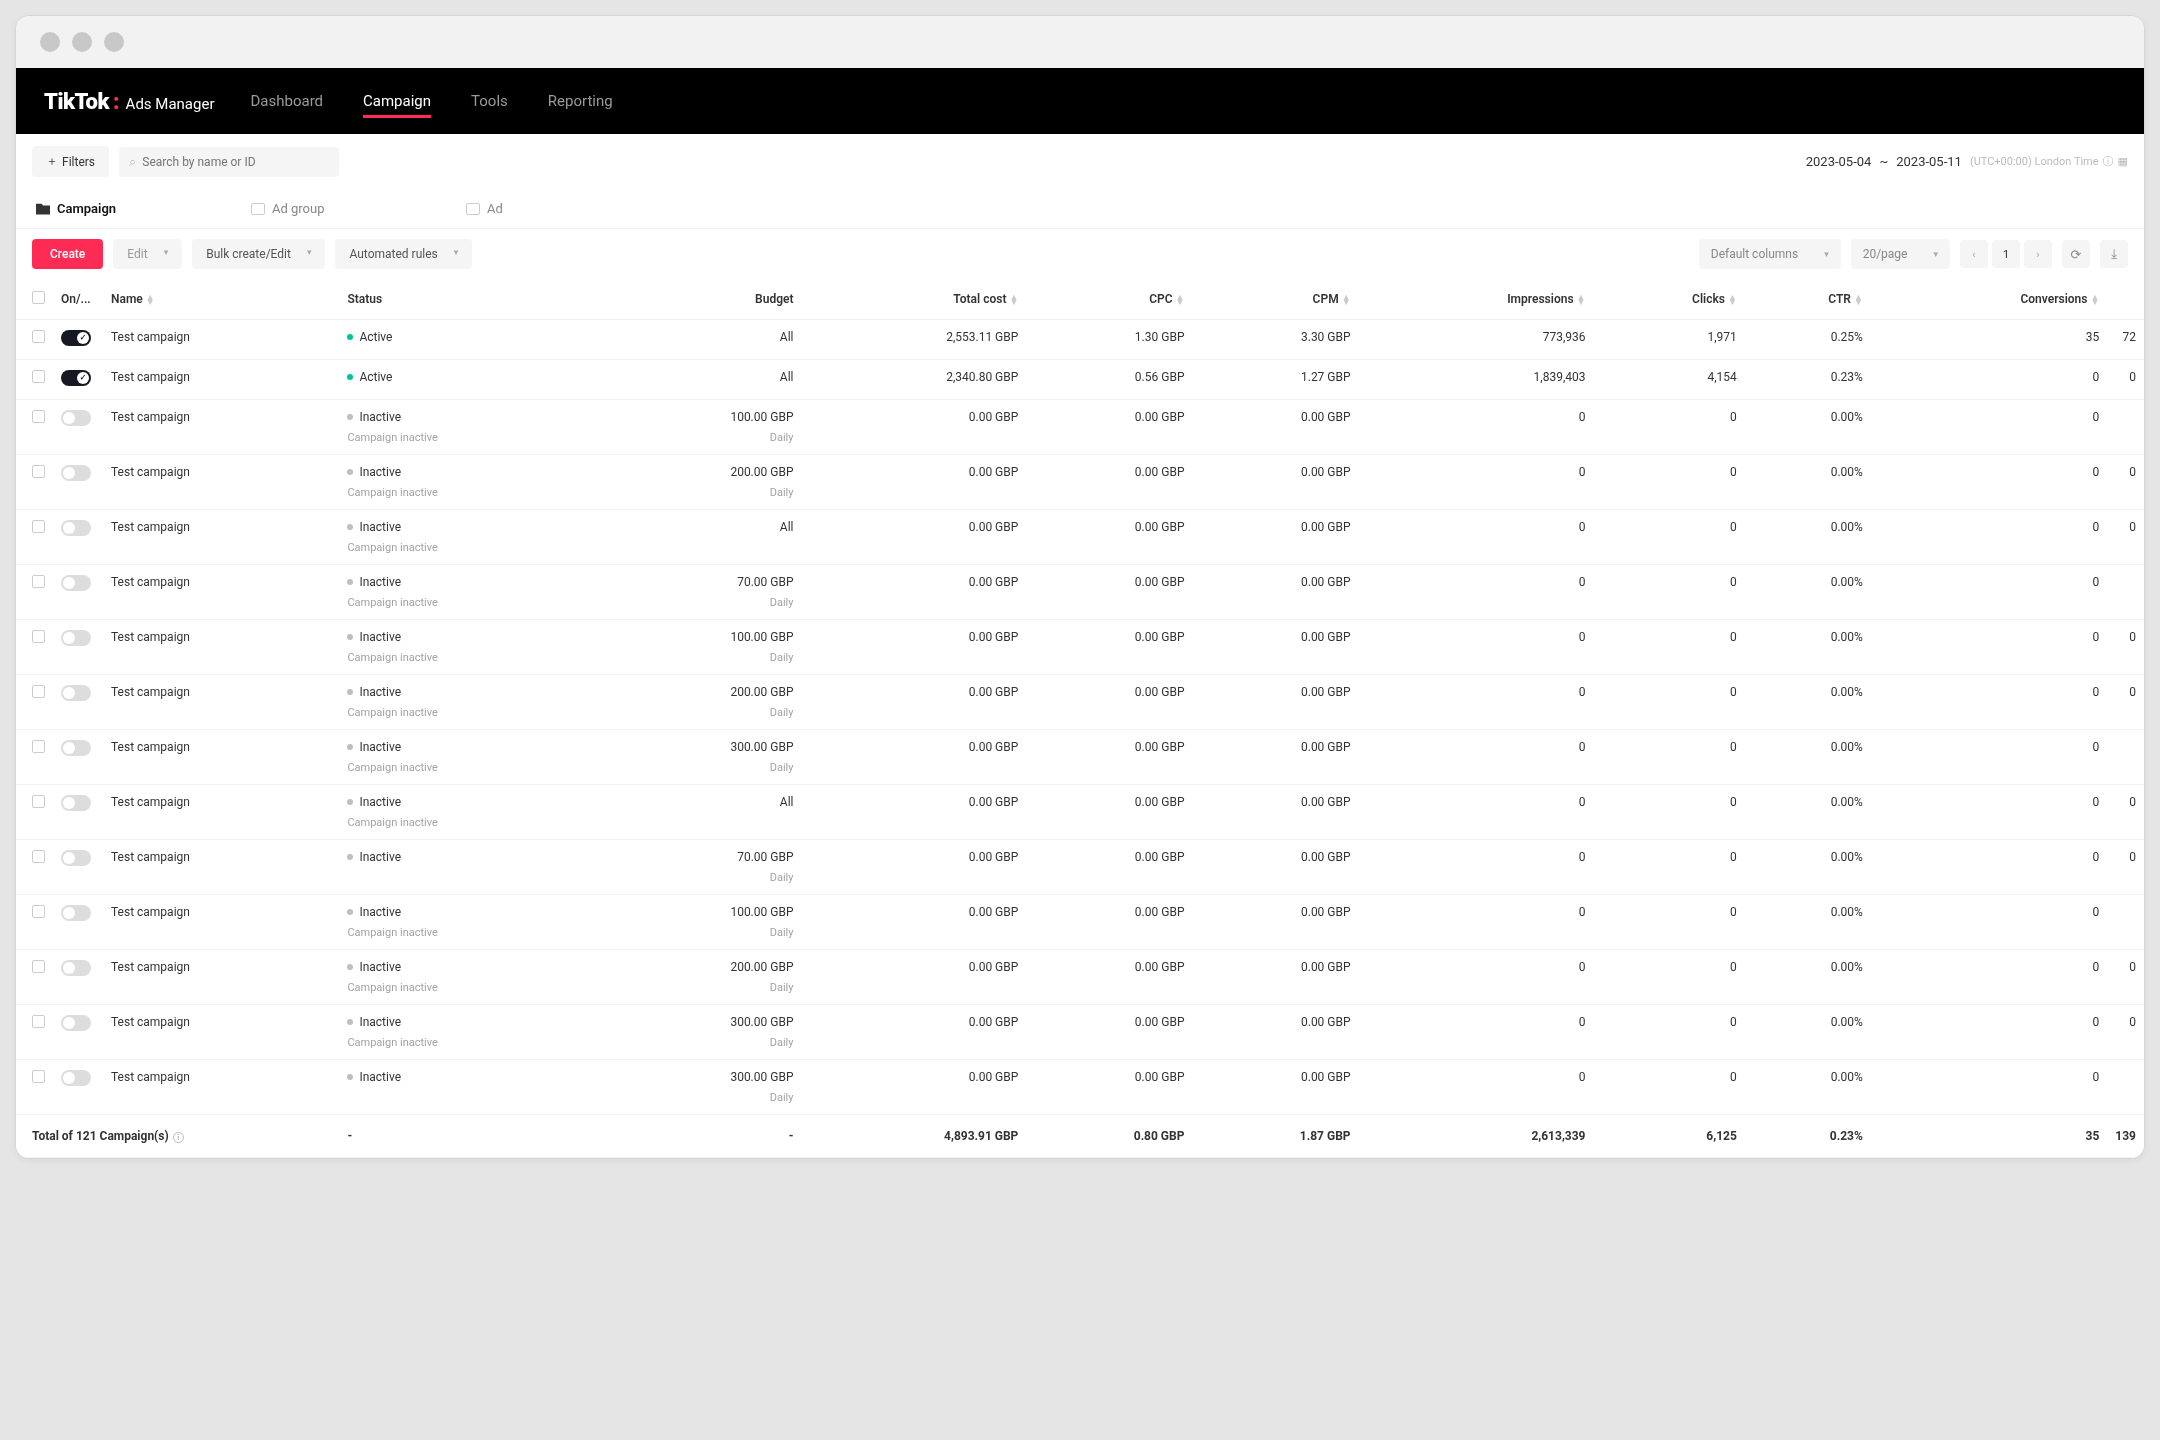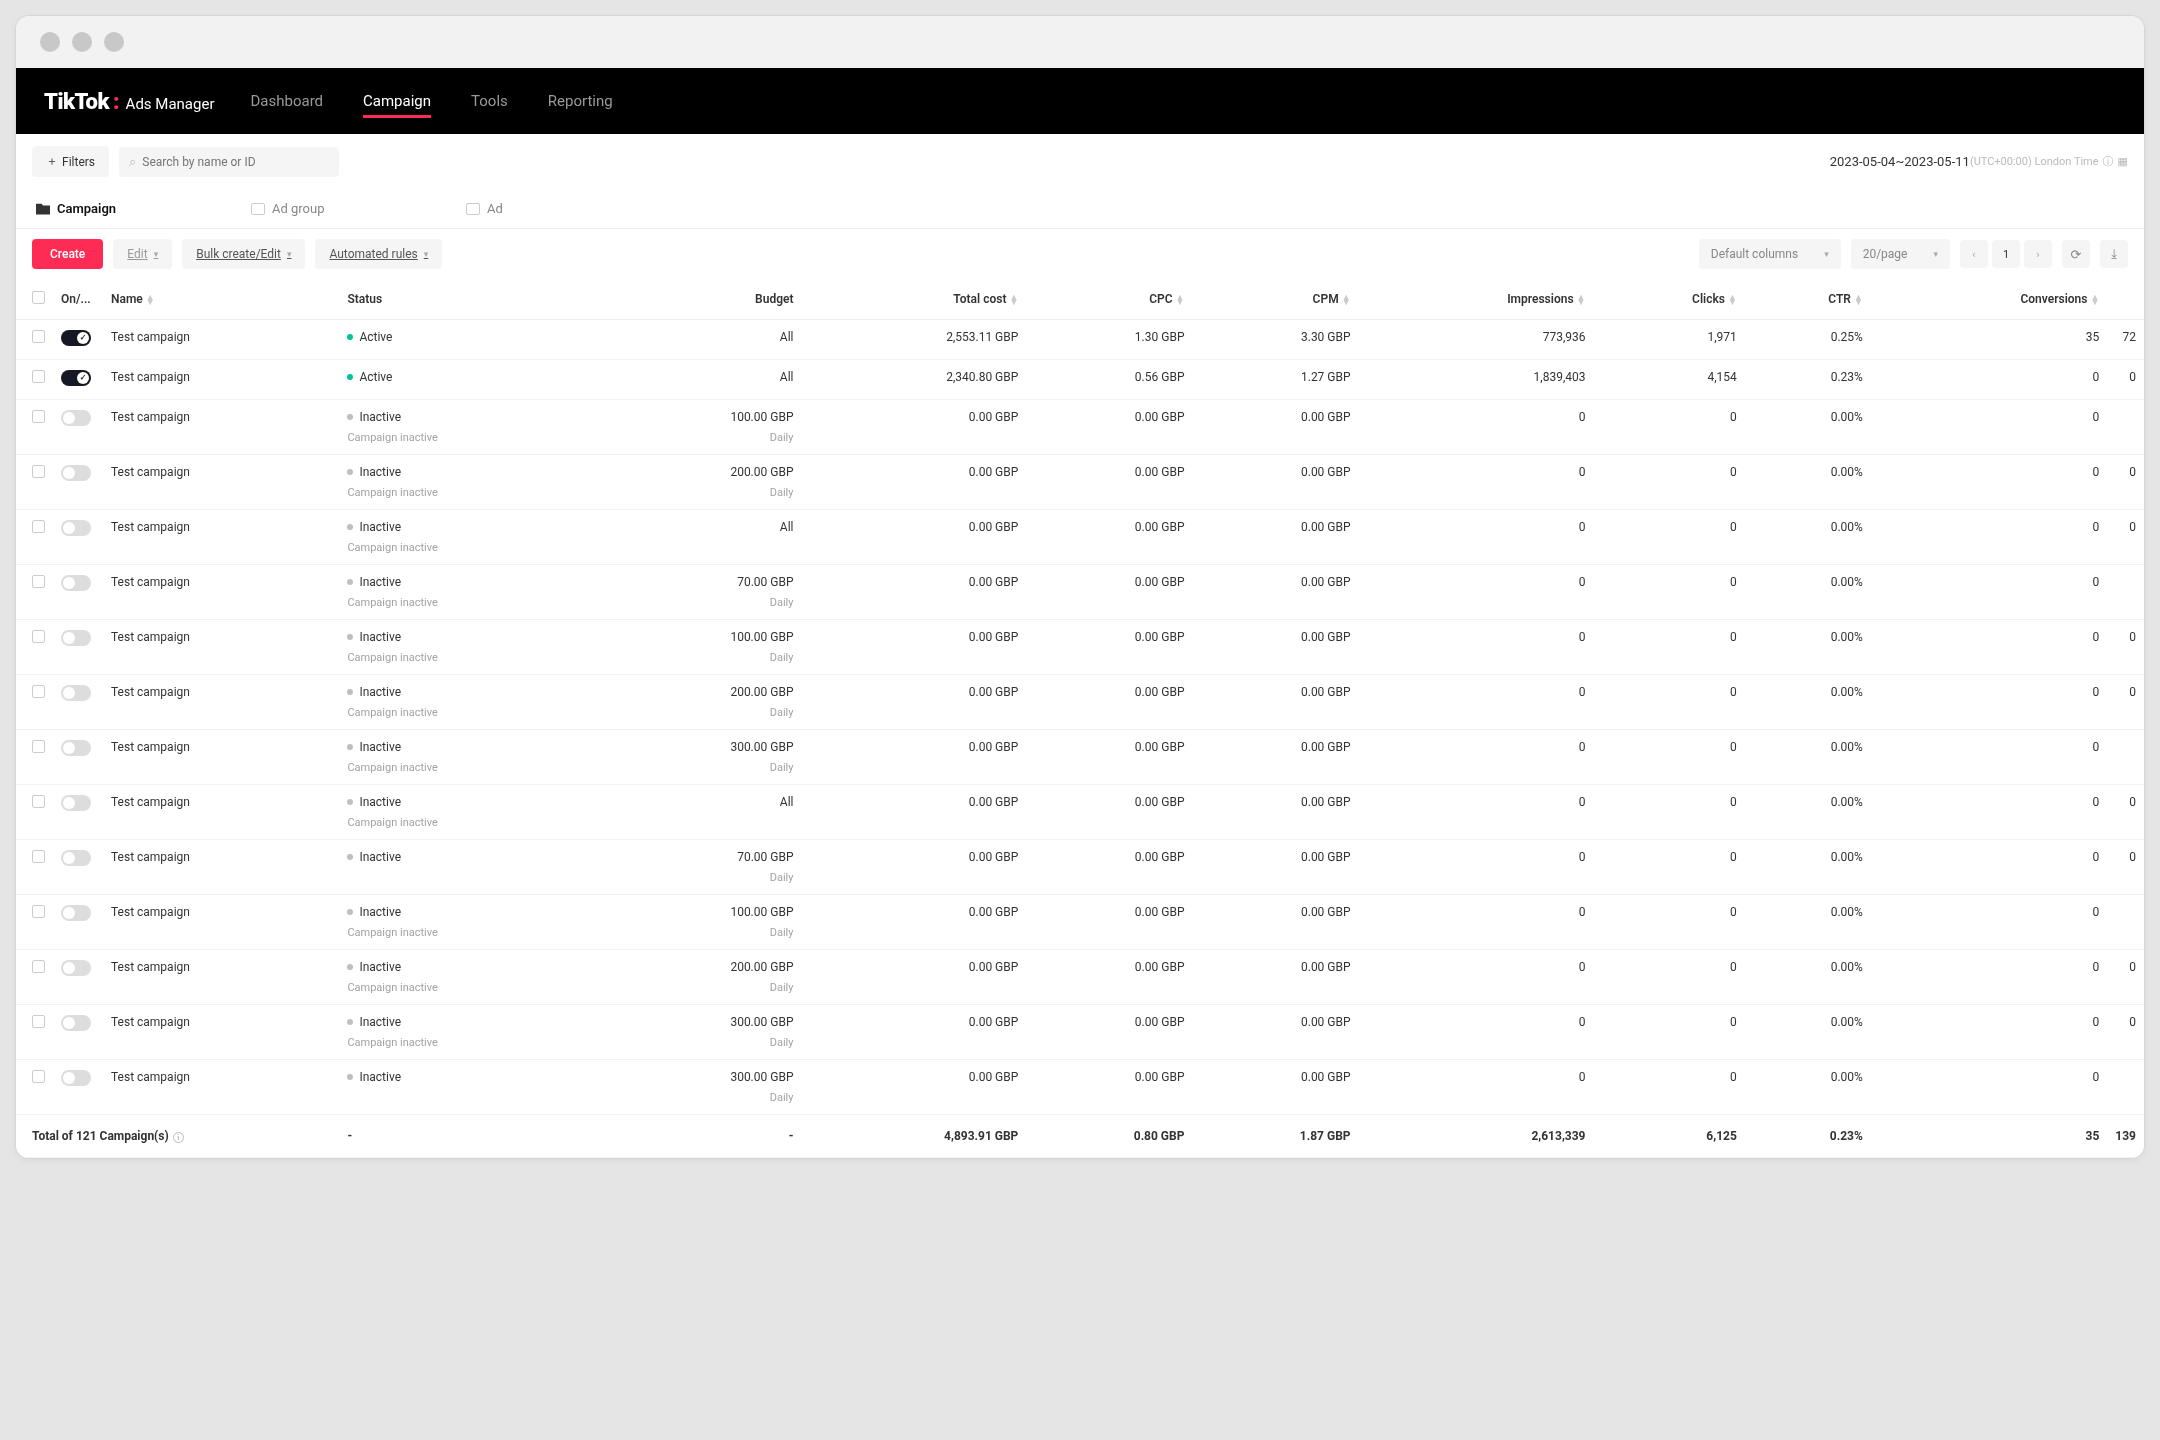--- a/index.html
+++ b/index.html
@@ -16,31 +16,31 @@
 .nav-item { color: #999; font-size: 15px; cursor: pointer; padding: 22px 0; position: relative; }
 .nav-item.active { color: #fff; }
 .nav-item.active::after { content: ""; position: absolute; bottom: 14px; left: 0; right: 0; height: 3px; background: #fe2c55; }
 .content { background: #fff; }
 .toolbar1 { display: flex; align-items: center; padding: 12px 16px; gap: 10px; }
 .btn-filter { background: #f5f5f5; border: none; padding: 7px 14px; font-size: 12px; border-radius: 4px; color: #333; cursor: pointer; display: flex; align-items: center; gap: 4px; }
 .search-box { background: #f5f5f5; border-radius: 4px; display: flex; align-items: center; padding: 0 10px; width: 220px; height: 30px; }
 .search-box input { border: none; background: transparent; outline: none; font-size: 12px; width: 100%; color: #404040; }
 .search-box .icon { color: #bbb; font-size: 13px; margin-right: 6px; }
 .spacer { flex: 1; }
-.date-range { display: flex; align-items: center; font-size: 13px; color: #333; }
+.date-range { display: flex; align-items: center; gap: 8px; font-size: 13px; color: #333; }
 .tz { color: #bbb; font-size: 11px; margin-left: 0; display: flex; align-items: center; gap: 4px; }
 .tabs { display: flex; border-bottom: 1px solid #eee; }
 .tab { padding: 12px 20px; font-size: 13px; color: #888; cursor: pointer; display: flex; align-items: center; gap: 7px; width: 215px; }
 .tab.active { color: #111; font-weight: 600; background: #fff; position: relative; }
 .tab .icn { width: 14px; height: 12px; display: inline-block; }
 .folder-icn { background: #333; clip-path: polygon(0 10%, 40% 10%, 50% 25%, 100% 25%, 100% 100%, 0 100%); }
 .ghost-icn { border: 1.5px solid #ccc; border-radius: 2px; width: 12px; height: 12px; }
 .toolbar2 { display: flex; align-items: center; padding: 10px 16px; gap: 10px; }
 .btn-create { background: #fe2c55; color: #fff; border: none; padding: 8px 18px; font-size: 12px; border-radius: 4px; font-weight: 500; cursor: pointer; }
-.btn-ghost { background: #f5f5f5; border: none; padding: 8px 14px; font-size: 12px; border-radius: 4px; color: #999; cursor: pointer; display: flex; align-items: center; gap: 6px; text-decoration: underline; }
+.btn-ghost { background: #f5f5f5; border: none; padding: 8px 14px; font-size: 12px; border-radius: 4px; color: #999; cursor: pointer; display: flex; gap: 16px; }
 .btn-ghost.dk { color: #555; }
 .chev { font-size: 9px; color: #aaa; }
 .sel { background: #f5f5f5; border: none; padding: 8px 12px; font-size: 12px; border-radius: 4px; color: #888; display: flex; align-items: center; gap: 26px; min-width: 90px; justify-content: flex-end; cursor: pointer; }
 .pager { display: flex; align-items: center; gap: 4px; }
 .pg-btn { width: 28px; height: 28px; background: #f5f5f5; border-radius: 4px; display: flex; align-items: center; justify-content: center; font-size: 11px; color: #aaa; cursor: pointer; }
 .pg-btn.num { color: #333; }
 .icon-btn { width: 28px; height: 28px; background: #f5f5f5; border-radius: 4px; display: flex; align-items: center; justify-content: center; cursor: pointer; color: #888; font-size: 13px; }
 .table { width: 100%; border-collapse: collapse; }
 .table th { text-align: left; font-size: 12px; font-weight: 600; color: #333; padding: 12px 8px; border-bottom: 1px solid #eee; white-space: nowrap; }
 .table th.r, .table td.r { text-align: right; }

